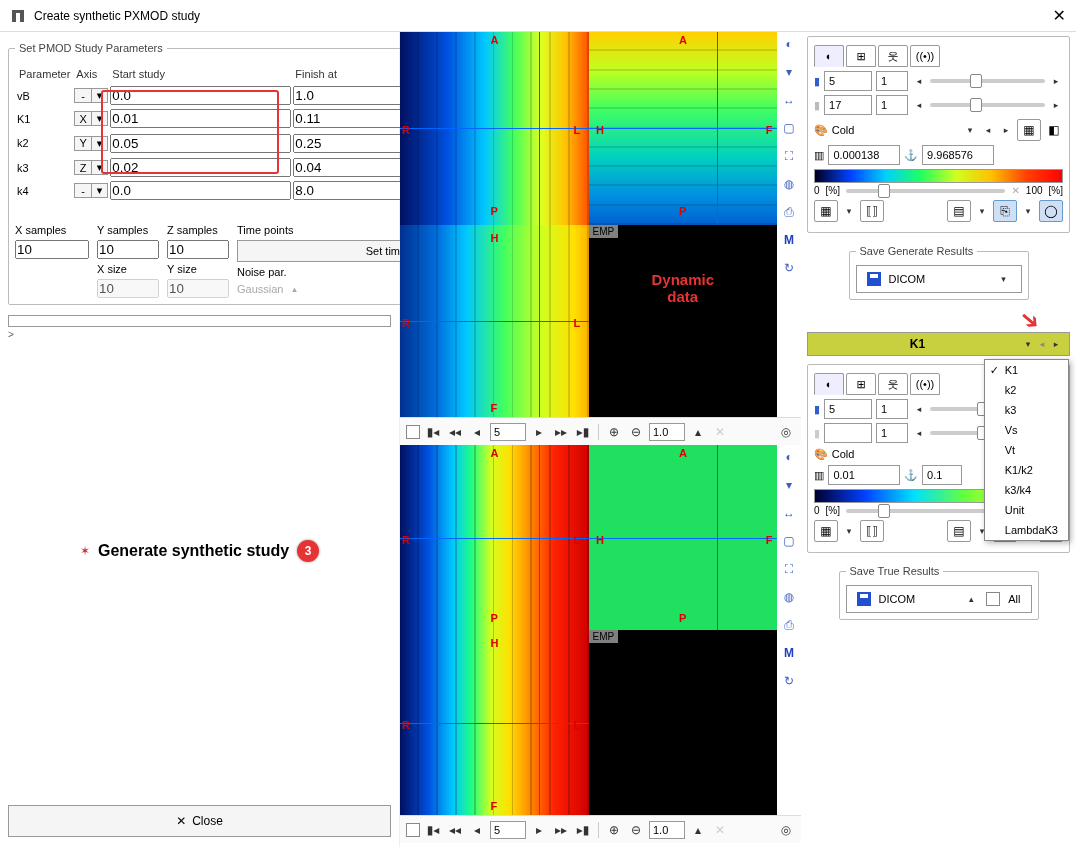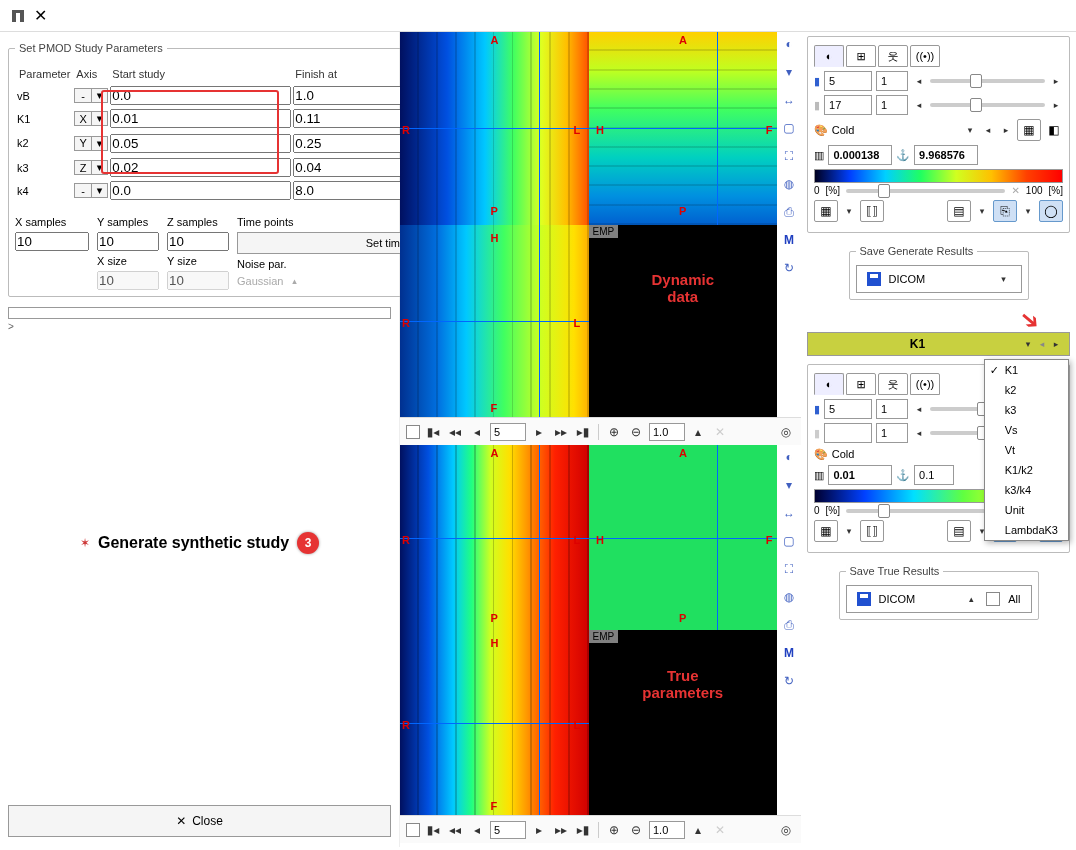--- a/index.html
+++ b/index.html
@@ -15,21 +15,21 @@
 fieldset { border: 1px solid #bbb; border-radius: 2px; padding: 8px 6px 6px 6px; margin-bottom: 6px; position: relative; }
 fieldset > legend { font-size: 11px; padding: 0 4px; color: #444; }
 table.params { width: 100%; border-collapse: separate; border-spacing: 2px 4px; }
 table.params th { text-align: left; font-weight: normal; color: #333; font-size: 11px; padding: 2px; }
 table.params td { font-size: 11px; padding: 0; }
 .axis-cell { display: flex; align-items: center; border: 1px solid #999; width: 34px; background: #f5f5f5; }
 .axis-cell span { flex: 1; text-align: center; font-size: 11px; }
 .axis-cell .dd { width: 14px; text-align: center; border-left: 1px solid #999; cursor: pointer; }
 .red-box { position: absolute; border: 2.5px solid #e63333; border-radius: 3px; pointer-events: none; }
 .callout { width: 22px; height: 22px; border-radius: 50%; background: #e63333; color: #fff; font-weight: bold; font-size: 12px; display: flex; align-items: center; justify-content: center; box-shadow: 0 0 3px rgba(0,0,0,.4); position: absolute; }
-.samples-row { display: flex; gap: 4px; margin-top: 12px; }
+.samples-row { display: flex; gap: 4px; margin-top: 20px; }
 .samples-col { display: flex; flex-direction: column; gap: 4px; }
 .checkbox-row { display: flex; align-items: center; gap: 6px; margin-top: 6px; }
 .btn { border: 1px solid #999; background: #f5f5f5; padding: 4px 8px; cursor: pointer; font-size: 11px; display: inline-flex; align-items: center; gap: 6px; justify-content: center; }
 .btn.large { width: 100%; padding: 8px; font-size: 12px; }
 .progress-bar { height: 12px; border: 1px solid #999; background: #fff; margin-top: 4px; }
 .gt { color: #666; margin-top: 2px; font-size: 10px; }
 .generate-row { display: flex; align-items: center; gap: 8px; justify-content: center; margin-top: 200px; position: relative; }
 .generate-row .lbl { font-weight: bold; font-size: 16px; }
 .spark { color: #cc3333; font-size: 12px; }
 .close-area { margin-top: auto; padding-top: 10px; }
@@ -47,21 +47,21 @@
 .pb-btn { border: none; background: none; cursor: pointer; font-size: 12px; color: #333; width: 18px; text-align: center; }
 .pb-sep { width: 1px; height: 16px; background: #ccc; margin: 0 2px; }
 .pb-input { width: 36px; border: 1px solid #999; padding: 2px 3px; font-size: 11px; }
 .right-panel { margin: 4px 6px; }
 .tabrow { display: flex; gap: 2px; margin-bottom: 4px; }
 .tab { width: 30px; height: 22px; border: 1px solid #999; background: #fff; display: flex; align-items: center; justify-content: center; font-size: 11px; cursor: pointer; border-radius: 2px 2px 0 0; }
 .tab.active { background: #eef; border-bottom-color: #eef; }
 .ctrl-row { display: flex; align-items: center; gap: 4px; margin: 4px 0; }
 .ctrl-input { width: 48px; border: 1px solid #999; padding: 3px 4px; font-size: 11px; }
 .ctrl-input.sm { width: 32px; }
-.ctrl-input.wide { width: 64px; font-weight: bold; }
+.ctrl-input.wide { width: 72px; }
 .slider { flex: 1; height: 4px; background: linear-gradient(to right,#ccc,#ccc); position: relative; border-radius: 2px; min-width: 50px; }
 .slider .thumb { position: absolute; top: -5px; width: 12px; height: 14px; background: #fff; border: 1px solid #888; border-radius: 2px; }
 .tri-btn { width: 14px; height: 14px; display: flex; align-items: center; justify-content: center; font-size: 9px; cursor: pointer; color: #333; }
 .colorbar { height: 14px; background: linear-gradient(to right, #000020, #0040ff, #00d0ff, #20ff60, #d0ff20, #ffc000, #ff4000, #ff0000); border: 1px solid #999; margin: 2px 0; }
 .colorbar.alt { background: linear-gradient(to right, #000030, #0040ff, #00e0ff, #60ff40, #e0ff20, #ffe000); }
 .pct-row { display: flex; align-items: center; gap: 6px; font-size: 10px; margin: 2px 0 4px 0; }
 .icon-btn { width: 24px; height: 22px; border: 1px solid #999; background: #fff; display: flex; align-items: center; justify-content: center; cursor: pointer; font-size: 12px; border-radius: 2px; }
 .icon-btn.active { background: #cfe0f5; border-color: #6699cc; }
 .save-box { margin: 8px auto; width: 180px; }
 .dicom-btn { display: flex; align-items: center; gap: 8px; border: 1px solid #999; padding: 6px 10px; cursor: pointer; background: #fff; }
@@ -76,20 +76,21 @@
 svg { display: block; }
 .sq-check { width: 14px; height: 14px; border: 1px solid #888; background: #fff; display: inline-block; }
 </style>
 </head>
 <body>
 
 <div class="titlebar">
   <svg class="logo" viewBox="0 0 16 16">
       <path fill="currentColor" d="M2 2h4v12H2zM6 2h4v3h-4zM10 2h4v12h-4z"></path>
     </svg>
+  <span class="title">Create synthetic PXMOD study</span>
   <span class="close">✕</span>
 </div>
 
 <div class="main">
 
   <div class="left-col">
     <fieldset>
       <legend>Set PMOD Study Parameters</legend>
       <table class="params">
         <tbody>
@@ -311,21 +312,20 @@
         <span class="marker" style="top:24%;left:46%">L</span>
         <span class="marker" style="top:24%;left:52%">H</span>
         <span class="marker" style="top:24%;left:97%">F</span>
         <span class="marker" style="top:2px;left:74%">A</span>
         <span class="marker" style="top:45%;left:74%">P</span>
         <span class="marker" style="top:52%;left:24%">H</span>
         <span class="marker" style="top:96%;left:24%">F</span>
         <span class="marker" style="top:74%;left:2px">R</span>
         <span class="marker" style="top:74%;left:46%">L</span>
         <span class="emp" style="top:50%;left:50%">EMP</span>
-        <div class="overlay-text" style="top:60%;left:58%;width:34%"><span>True</span><br><span>parameters</span></div>
       </div>
       <div class="viewer-icons">
         <span class="vicon">◐</span>
         <span class="vicon">▾</span>
         <span class="vicon">↔</span>
         <span class="vicon">▢</span>
         <span class="vicon">⛶</span>
         <span class="vicon">◍</span>
         <span class="vicon">⎙</span>
         <span class="vicon" style="color:#2040c0;font-weight:bold">M</span>

